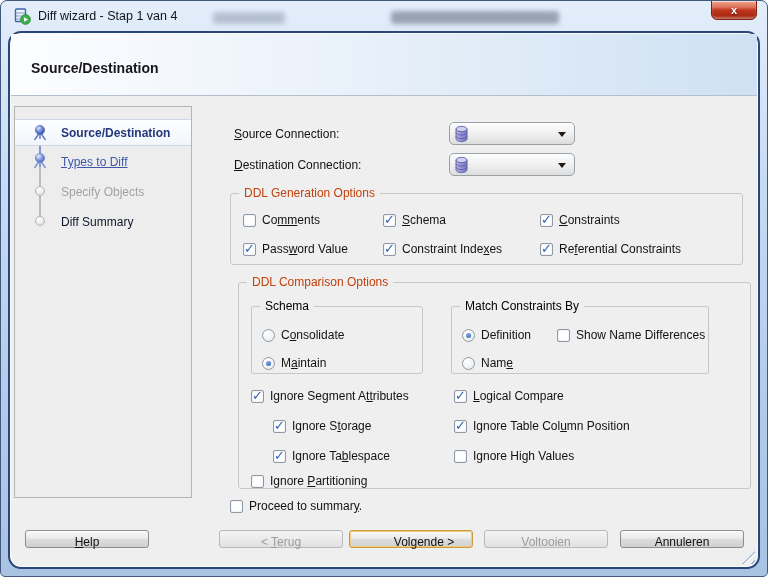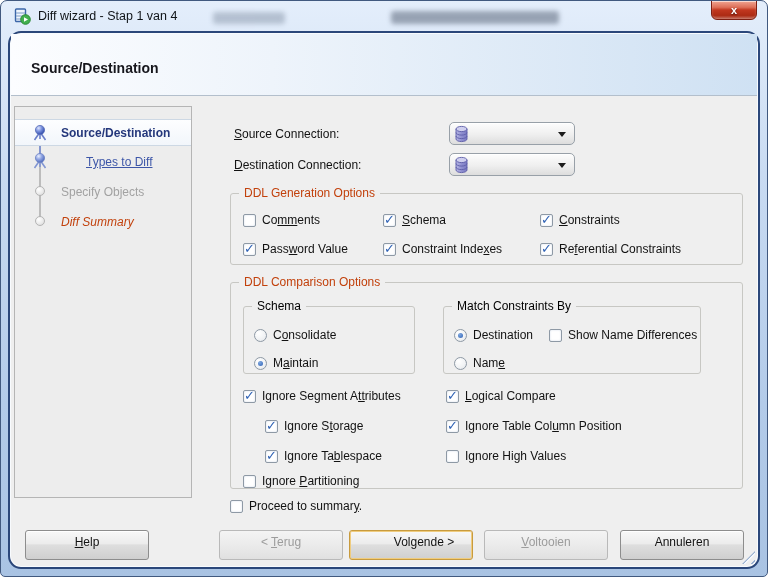--- a/index.html
+++ b/index.html
@@ -46,41 +46,41 @@
   #step-active-row { position:absolute; left:0; right:0; top:12px; height:27px;
     background:linear-gradient(180deg,#fdfeff,#f2f6fb);
     border-top:1px solid #cdd8e4; border-bottom:1px solid #cdd8e4; cursor:default; }
   .step-icon { position:absolute; left:16px; width:18px; height:18px; }
   #step-icon-1 { top:17px; } #step-icon-2 { top:45px; }
   .step-dot { position:absolute; left:20px; width:10px; height:10px; border-radius:50%;
     background:radial-gradient(circle at 35% 30%,#ffffff,#e9e9e9 60%,#d2d2d2); border:1px solid #b4b4b4; }
   #step-dot-3 { top:79px; } #step-dot-4 { top:109px; }
   .step-label { position:absolute; left:46px; font-size:12px; white-space:nowrap; }
   #step-label-1 { top:19px; font-weight:bold; color:#24377b; }
-  #step-label-2 { top:48px; color:#3d56a8; text-decoration:underline; cursor:pointer;margin-left:25px; }
+  #step-label-2 { top:48px; color:#3d56a8; text-decoration:underline; cursor:pointer; }
   #step-label-3 { top:78px; color:#a2a2a2; }
-  #step-label-4 { top:108px; color:#c2410c;font-style:italic; }
+  #step-label-4 { top:108px; color:#0f172a; }
   
   .form-label { position:absolute; font-size:12px; color:#121212; white-space:nowrap; }
   .mn { text-decoration:underline; }
   .combo { position:absolute; left:438px; width:126px; height:23px;
     border:1px solid #98a0a8; border-radius:5px;
     background:linear-gradient(180deg,#fdfdfd 0%,#efefef 55%,#dddddd 100%);
     box-shadow:inset 0 1px 0 #ffffff; cursor:pointer; }
   .combo .db { position:absolute; left:4px; top:2px; width:15px; height:18px; }
   .combo .arrow { position:absolute; right:8px; top:9px; width:0; height:0;
     border-left:4.5px solid transparent; border-right:4.5px solid transparent; border-top:5.5px solid #1c1c1c; }
   #combo-source { top:25px; } #combo-dest { top:56px; }
   #lbl-source { left:223px; top:30px; } #lbl-dest { left:223px; top:61px; }
   
   .group { position:absolute; border:1px solid #c7c7c3; border-radius:3px; }
   .group > .gtitle { position:absolute; top:-8px; left:8px; padding:0 5px; background:#efefef;
     font-size:12px; color:#c2410c; white-space:nowrap; }
   #group-gen { left:219px; top:96px; width:513px; height:72px; }
-  #group-cmp { left:219px; top:185px; width:513px; height:207px; }
+  #group-cmp { left:227px; top:185px; width:513px; height:207px; }
   .subgroup { position:absolute; border:1px solid #c7c7c3; border-radius:3px; }
   .subgroup > .gtitle { position:absolute; top:-8px; left:8px; padding:0 5px; background:#efefef; font-size:12px; }
   #sub-schema { left:12px; top:23px; width:172px; height:68px; }
   #sub-match { left:212px; top:23px; width:258px; height:68px; }
   
   .item { position:absolute; height:18px; display:flex; align-items:center; gap:6px; cursor:default; }
   .item .lbl { font-size:12px; color:#121212; white-space:nowrap; }
   .box { width:13px; height:13px; background:#fff; border:1px solid #8e99a5; border-radius:2px;
     box-shadow:inset 0 0 2px rgba(120,150,190,.35); position:relative; flex:0 0 13px; }
   .box .mark { position:absolute; left:0px; top:-3px; font-size:13px; font-weight:bold; color:#2f62b5; }
@@ -105,21 +105,21 @@
   #cb-isa  { left:12px;  top:104px; }
   #cb-lc   { left:215px; top:104px; }
   #cb-ist  { left:34px;  top:134px; }
   #cb-itcp { left:215px; top:134px; }
   #cb-itbs { left:34px;  top:164px; }
   #cb-ihv  { left:215px; top:164px; }
   #cb-ip   { left:12px;  top:189px; }
   #cb-proceed { left:219px; top:400px; }
   
   #buttonbar { position:absolute; left:1px; right:1px; bottom:1px; height:64px; }
-  .btn { position:absolute; top:28px; width:124px; height:30px; border:1px solid #8d8d8d; border-radius:3px;
+  .btn { position:absolute; top:28px; width:124px; height:18px; border:1px solid #8d8d8d; border-radius:3px;
     background:linear-gradient(180deg,#f8f8f8 0%,#ececec 45%,#dedede 50%,#cfcfcf 100%);
     box-shadow:inset 0 1px 0 #fff;
     font-size:12px; color:#121212; text-align:center; line-height:23px; cursor:pointer; white-space:nowrap; }
   .btn.disabled { border-color:#b9b9b9; color:#9c9c9c; cursor:default;
     background:linear-gradient(180deg,#f4f4f4,#e9e9e9 60%,#e0e0e0); box-shadow:none; }
   #btn-help   { left:14px; }
   #btn-back   { left:208px; }
   #btn-next   { left:338px; border:1px solid #c89b3e; box-shadow:inset 0 0 0 1px #efcc7f, inset 0 1px 0 #fff;padding-left:26px; }
   #btn-finish { left:473px; }
   #btn-cancel { left:609px; }
@@ -277,21 +277,21 @@
             <span class="lbl"><span>M</span><span class="mn">a</span><span>intain</span></span>
           </div>
         </div>
 
         <div id="sub-match" class="subgroup">
           <span class="gtitle">Match Constraints By</span>
           <div id="rb-definition" class="item">
             <span class="rad sel">
                 <span class="dot"></span>
               </span>
-            <span class="lbl">Destination</span>
+            <span class="lbl">Definition</span>
           </div>
           <div id="cb-shownamed" class="item">
             <span class="box">
                 <span class="mark"></span>
               </span>
             <span class="lbl">Show Name Differences</span>
           </div>
           <div id="rb-name" class="item">
             <span class="rad">
                 <span class="dot"></span>

